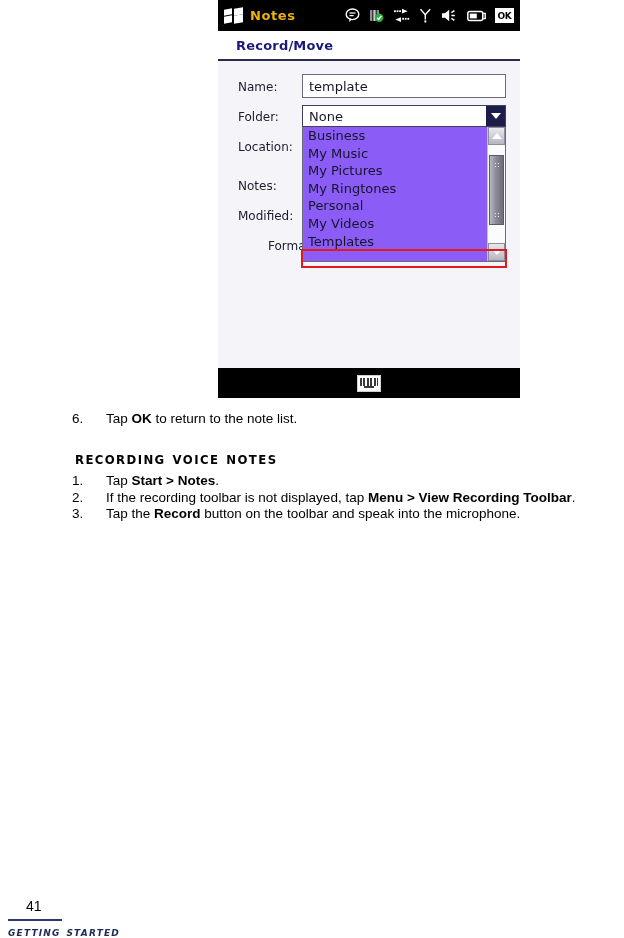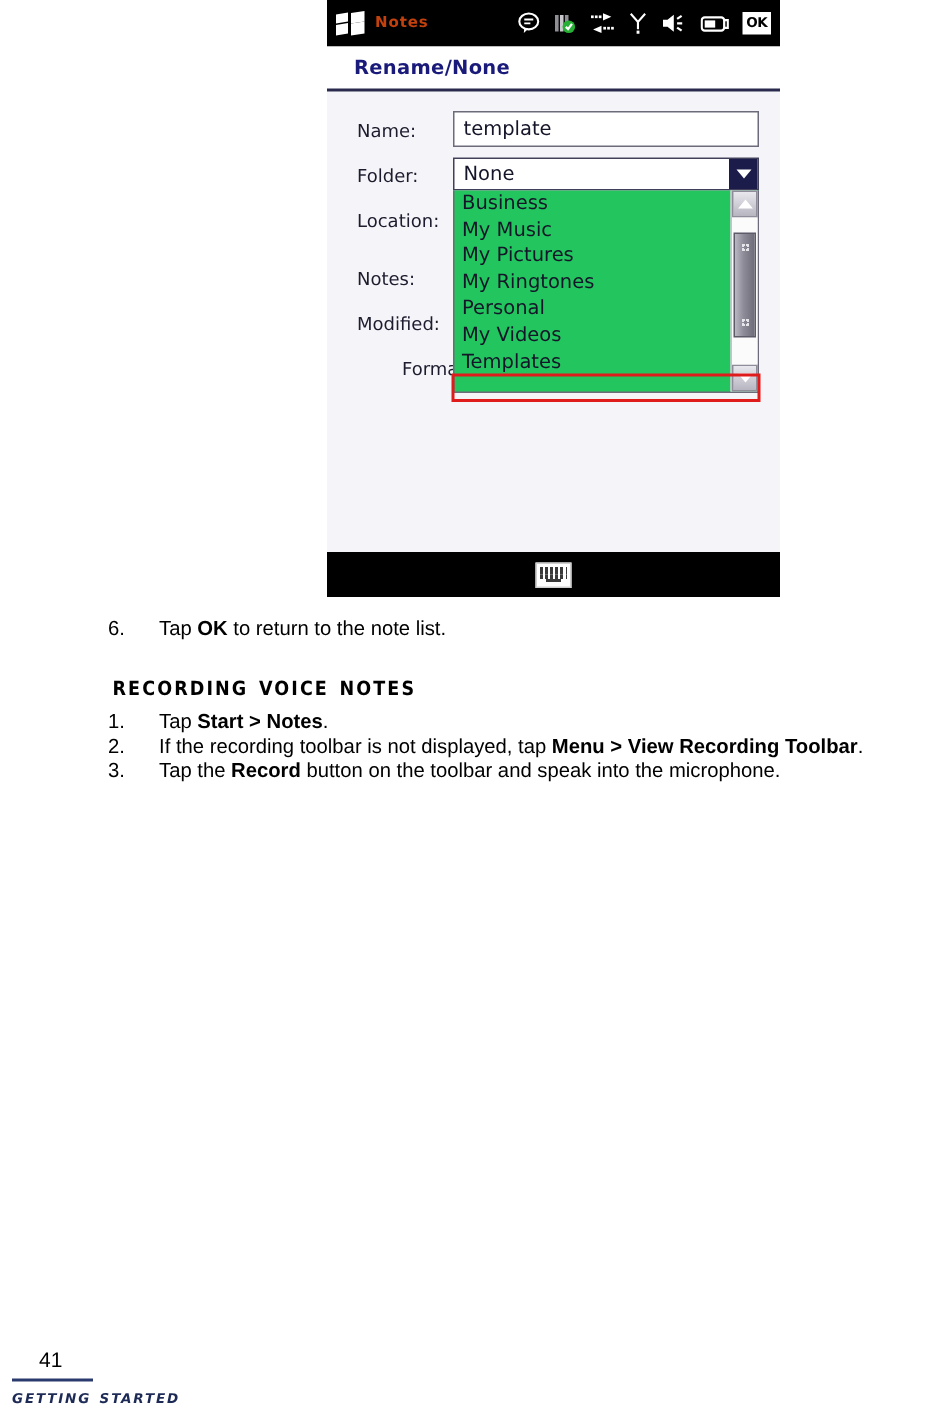--- a/index.html
+++ b/index.html
@@ -48,22 +48,22 @@
     position: absolute;
     background: #ffffff;
     display: block;
   }
   .win-logo .q1 { left: 0px;  top: 2px;  width: 8px; height: 6px; transform: skewY(-9deg); }
   .win-logo .q2 { left: 9.5px;top: 0.5px;width: 9px; height: 7px; transform: skewY(-9deg); }
   .win-logo .q3 { left: 0px;  top: 9px;  width: 8px; height: 7px; transform: skewY(-9deg); }
   .win-logo .q4 { left: 9.5px;top: 8px;  width: 9px; height: 8px; transform: skewY(-9deg); }
 
   .app-title {
-    color: #c2410c;
-    font-size: 10px;
+    color: #eab308;
+    font-size: 13px;
     font-weight: bold;
     letter-spacing: 0.6px;
     font-family: "DejaVu Sans", sans-serif;
     white-space: nowrap;
   }
   .tb-icons {
     margin-left: auto;
     display: flex;
     align-items: center;
     gap: 9px;
@@ -181,21 +181,21 @@
     border-right: 5px solid transparent;
     border-top: 6px solid #ffffff;
   }
 
   
   .dropdown {
     position: absolute;
     left: 84px; top: 64px;
     width: 204px;
     height: 135px;
-    background: #22c55e;
+    background: #8b5cf6;
     border: 1px solid #6b6b7a;
     border-top: none;
     box-sizing: border-box;
     display: flex;
   }
   .dd-items {
     flex: 1;
     display: flex;
     flex-direction: column;
   }
@@ -456,21 +456,21 @@
           <rect x="0.8" y="2.6" width="15" height="8.8" rx="2" fill="none" stroke="#fff" stroke-width="1.5"></rect>
           <rect x="2.8" y="4.6" width="7" height="4.8" fill="#fff"></rect>
           <path d="M16 4.4 L18.2 4.4 L18.2 9.6 L16 9.6" fill="none" stroke="#fff" stroke-width="1.4"></path>
         </svg>
       </span>
       <span class="ok-btn">OK</span>
     </div>
   </div>
 
   <div class="page-header">
-    <div class="ttl">Rename/None</div>
+    <div class="ttl">Record/Move</div>
   </div>
 
   <div class="form-area">
     <div class="frow r-name">Name:</div>
     <div class="frow r-folder">Folder:</div>
     <div class="frow r-location">Location:</div>
     <div class="frow r-size">Notes:</div>
     <div class="frow r-modified">Modified:</div>
     <div class="frow r-format">Format:</div>
 

